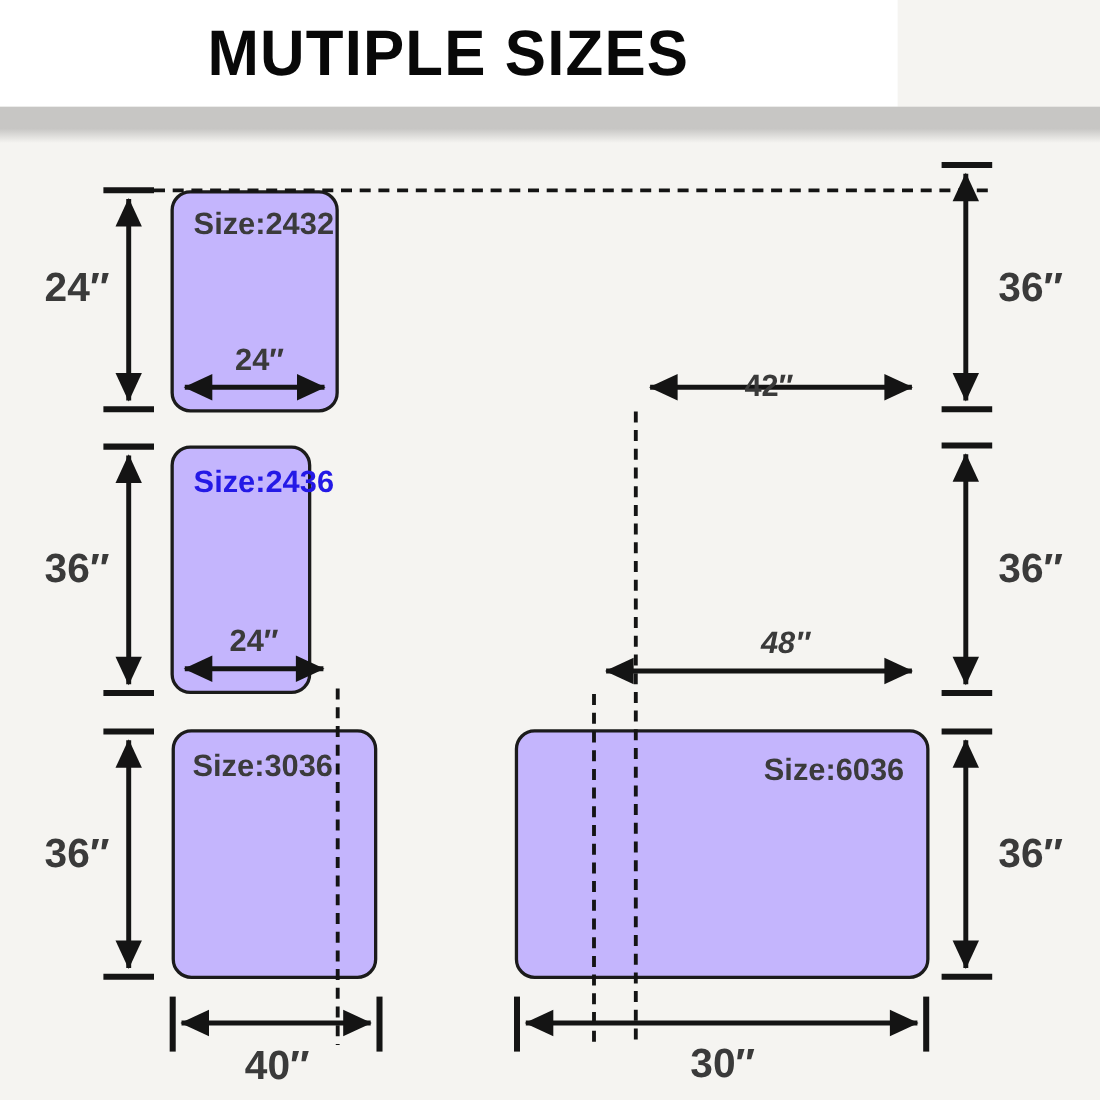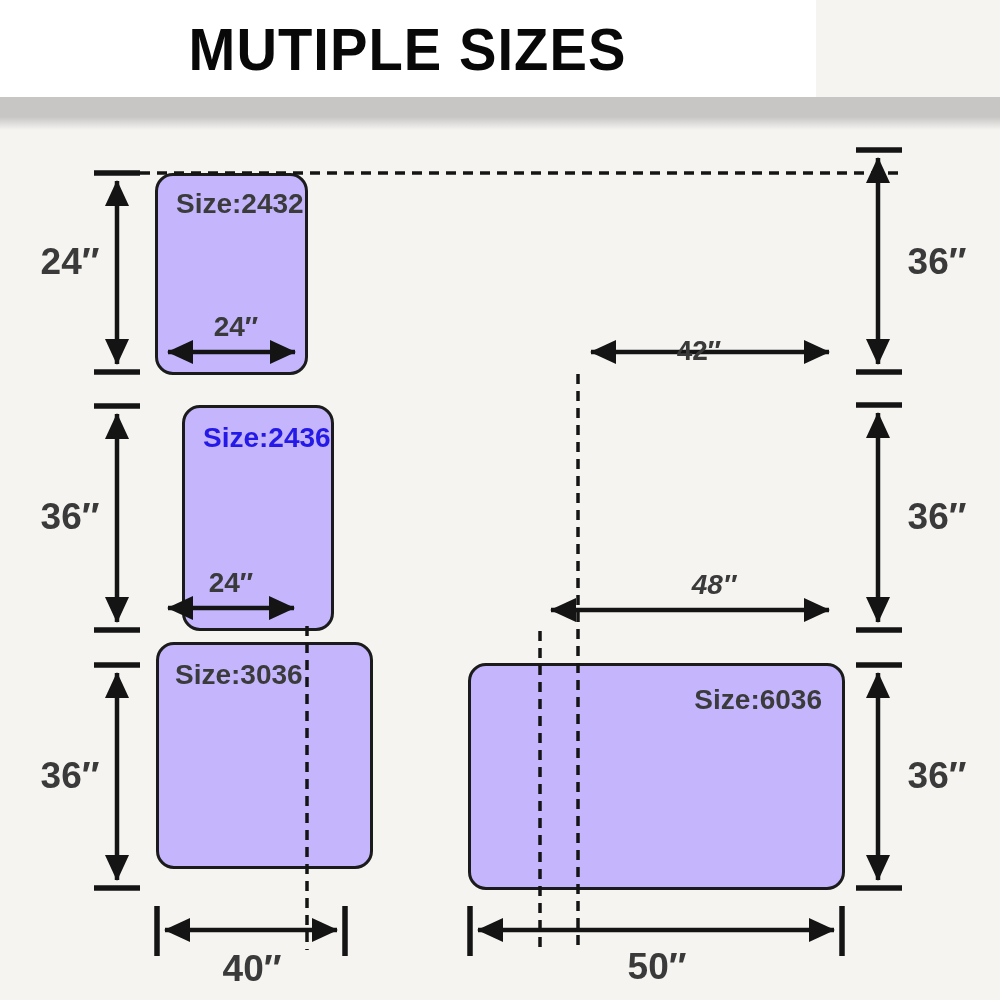--- a/index.html
+++ b/index.html
@@ -46,24 +46,24 @@
 <div class="stage">
 
   <div class="header">
     <div class="title">MUTIPLE SIZES</div>
   </div>
   <div class="divider"></div>
 
   <div class="panel" style="left:155px;top:173px;width:153px;height:202px;">
     <div class="size-label" style="left:18px;top:12px;">Size:2432</div>
   </div>
-  <div class="panel" style="left:155px;top:405px;width:152px;height:226px;margin-left:27px;">
+  <div class="panel" style="left:155px;top:405px;width:128px;height:226px;">
     <div class="size-label blue" style="left:18px;top:14px;">Size:2436</div>
   </div>
-  <div class="panel" style="left:156px;top:642px;width:217px;height:227px;">
+  <div class="panel" style="left:156px;top:663px;width:187px;height:227px;">
     <div class="size-label" style="left:16px;top:14px;">Size:3036</div>
   </div>
   <div class="panel" style="left:468px;top:663px;width:377px;height:227px;">
     <div class="size-label" style="right:20px;top:18px;">Size:6036</div>
   </div>
 
   <svg class="arrows" width="1000" height="1000" viewBox="0 0 1000 1000">
     <defs>
       <marker id="ah" markerUnits="userSpaceOnUse" markerWidth="30" markerHeight="26" refX="26" refY="13" orient="auto-start-reverse">
         <path d="M1,1 L27,13 L1,25 z" fill="#141414"></path>
@@ -113,20 +113,20 @@
   </svg>
 
   <div class="dim-label" style="left:70px;top:262px;">24″</div>
   <div class="dim-label" style="left:70px;top:517px;">36″</div>
   <div class="dim-label" style="left:70px;top:776px;">36″</div>
   <div class="dim-label" style="left:937px;top:262px;">36″</div>
   <div class="dim-label" style="left:937px;top:517px;">36″</div>
   <div class="dim-label" style="left:937px;top:776px;">36″</div>
 
   <div class="dim-label" style="left:252px;top:969px;">40″</div>
-  <div class="dim-label" style="left:657px;top:967px;">50″</div>
+  <div class="dim-label" style="left:657px;top:967px;">30″</div>
 
   <div class="dim-label inner" style="left:236px;top:327px;">24″</div>
   <div class="dim-label inner" style="left:699px;top:327px;margin-top:24px;">42″</div>
   <div class="dim-label inner" style="left:231px;top:583px;">24″</div>
   <div class="dim-label inner" style="left:714px;top:585px;font-style:italic;">48″</div>
 
 </div>
 
 </body></html>

